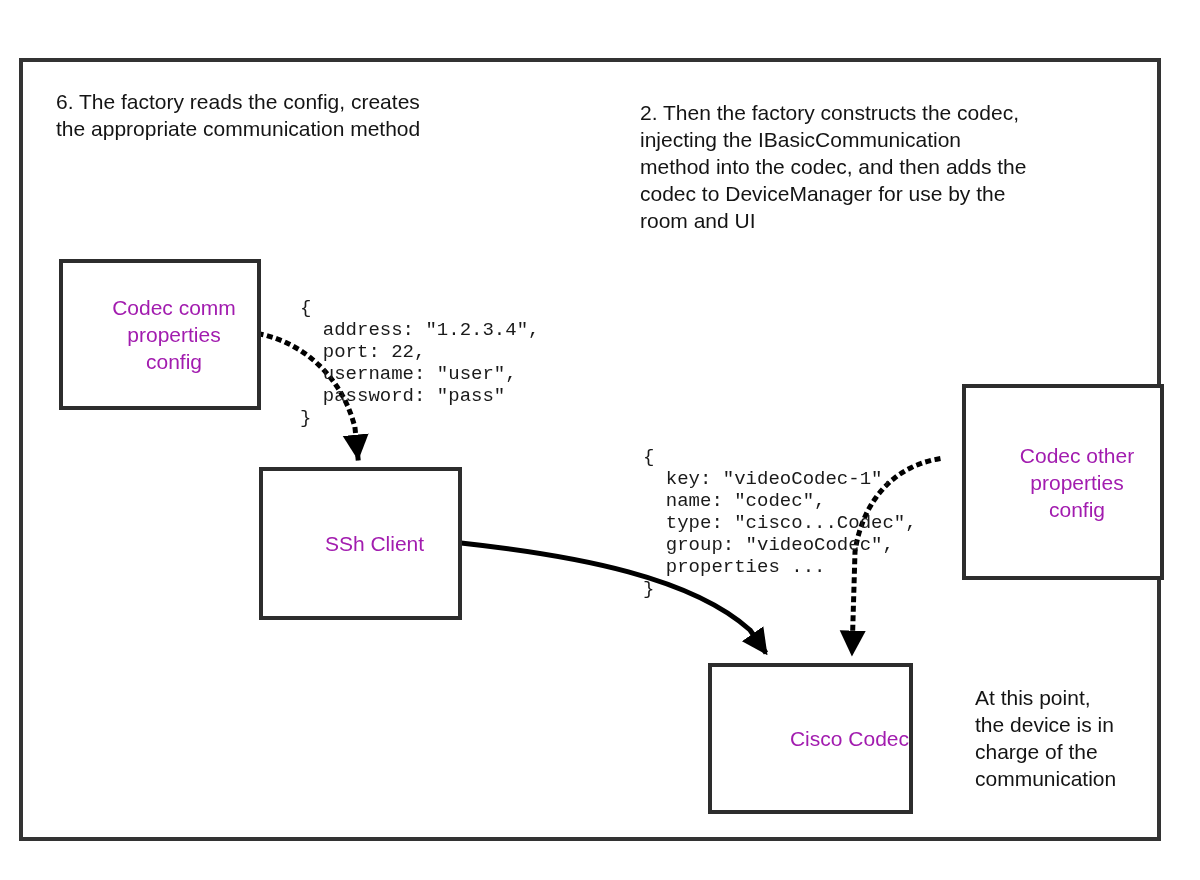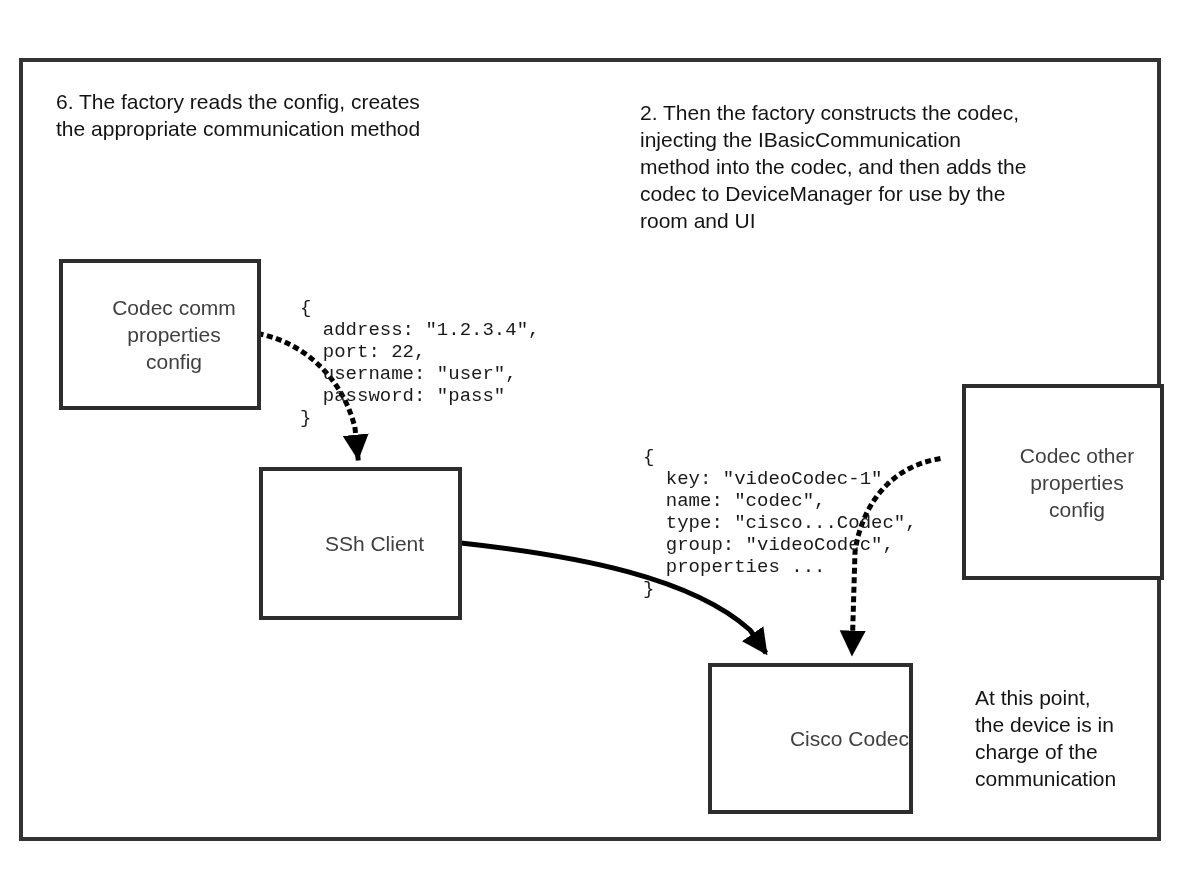--- a/index.html
+++ b/index.html
@@ -31,21 +31,21 @@
     position: absolute;
     border: 4px solid #2d2d2d;
     background: #ffffff;
     box-sizing: border-box;
     display: flex;
     align-items: center;
     justify-content: center;
     text-align: center;
     font-size: 21px;
     line-height: 27px;
-    color: #404040;
+    color: #a21caf;
     padding-left: 28px;
   }
   .node .node-label { white-space: pre-line; }
   .code {
     position: absolute;
     margin: 0;
     font-family: "Liberation Mono", monospace;
     font-size: 19px;
     line-height: 22px;
     color: #1a1a1a;

